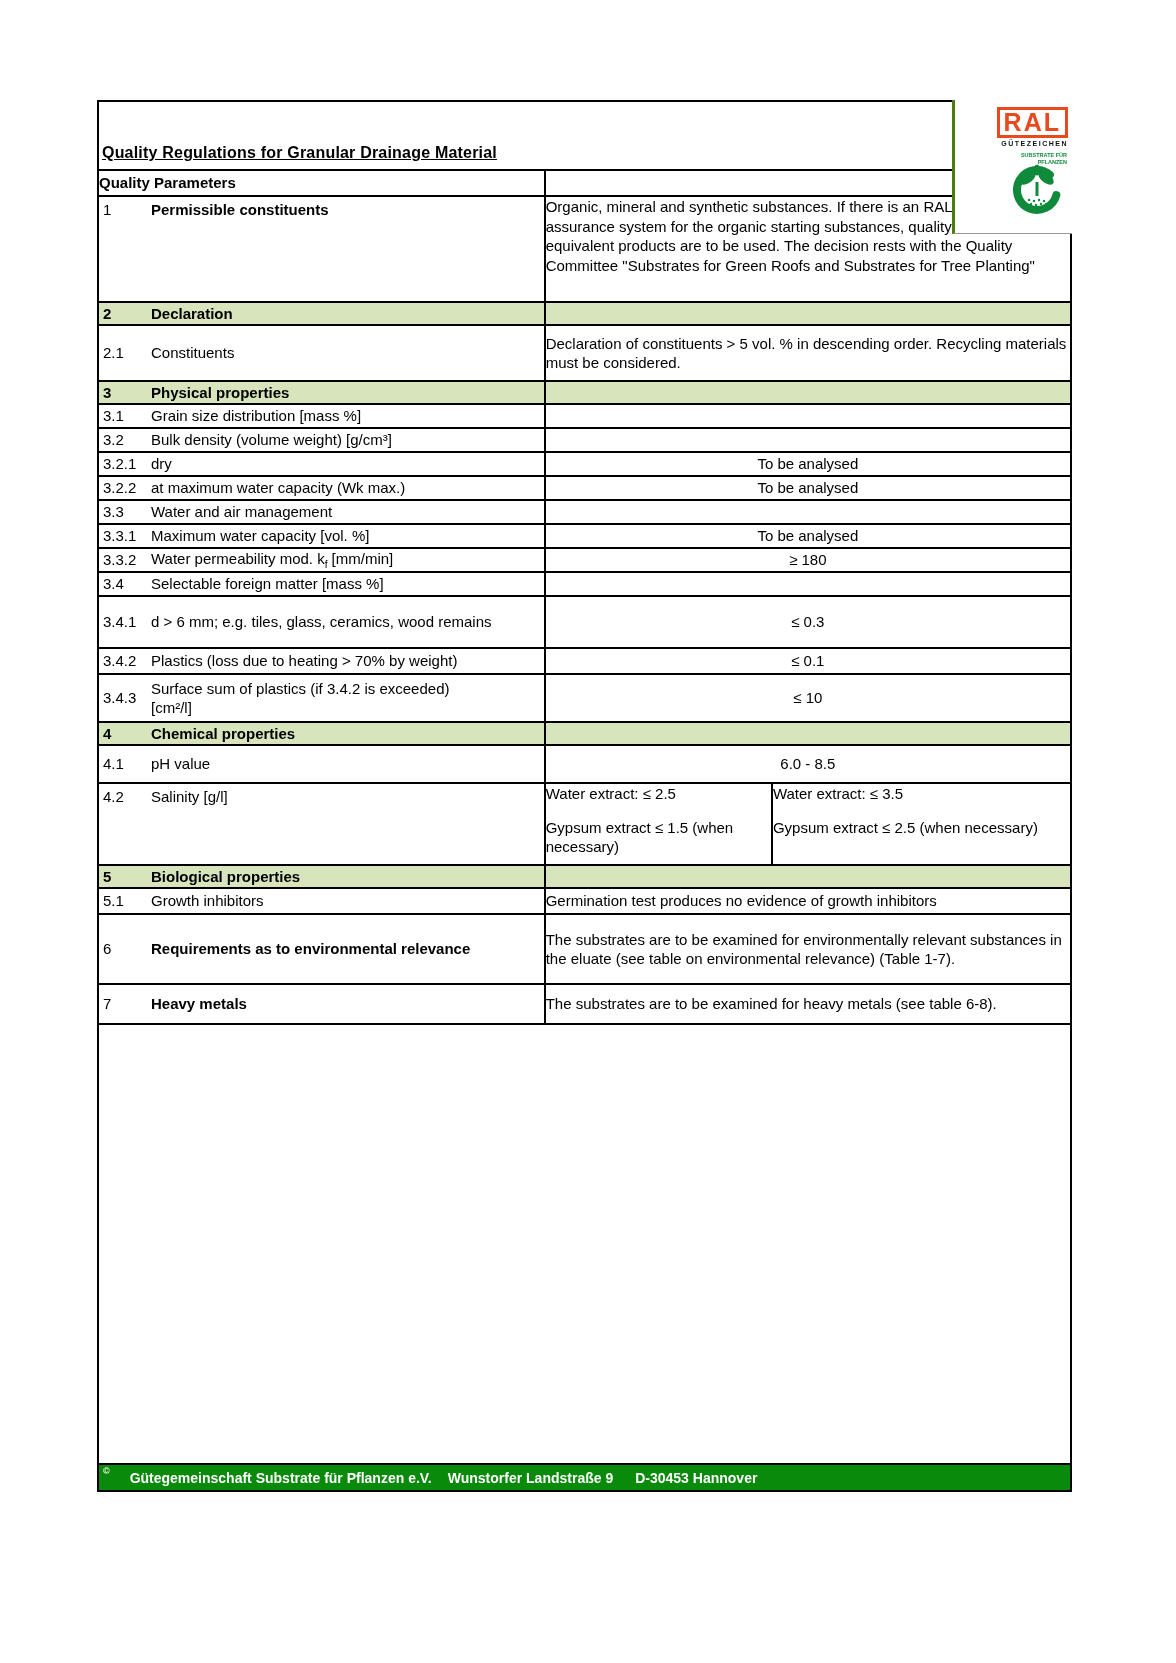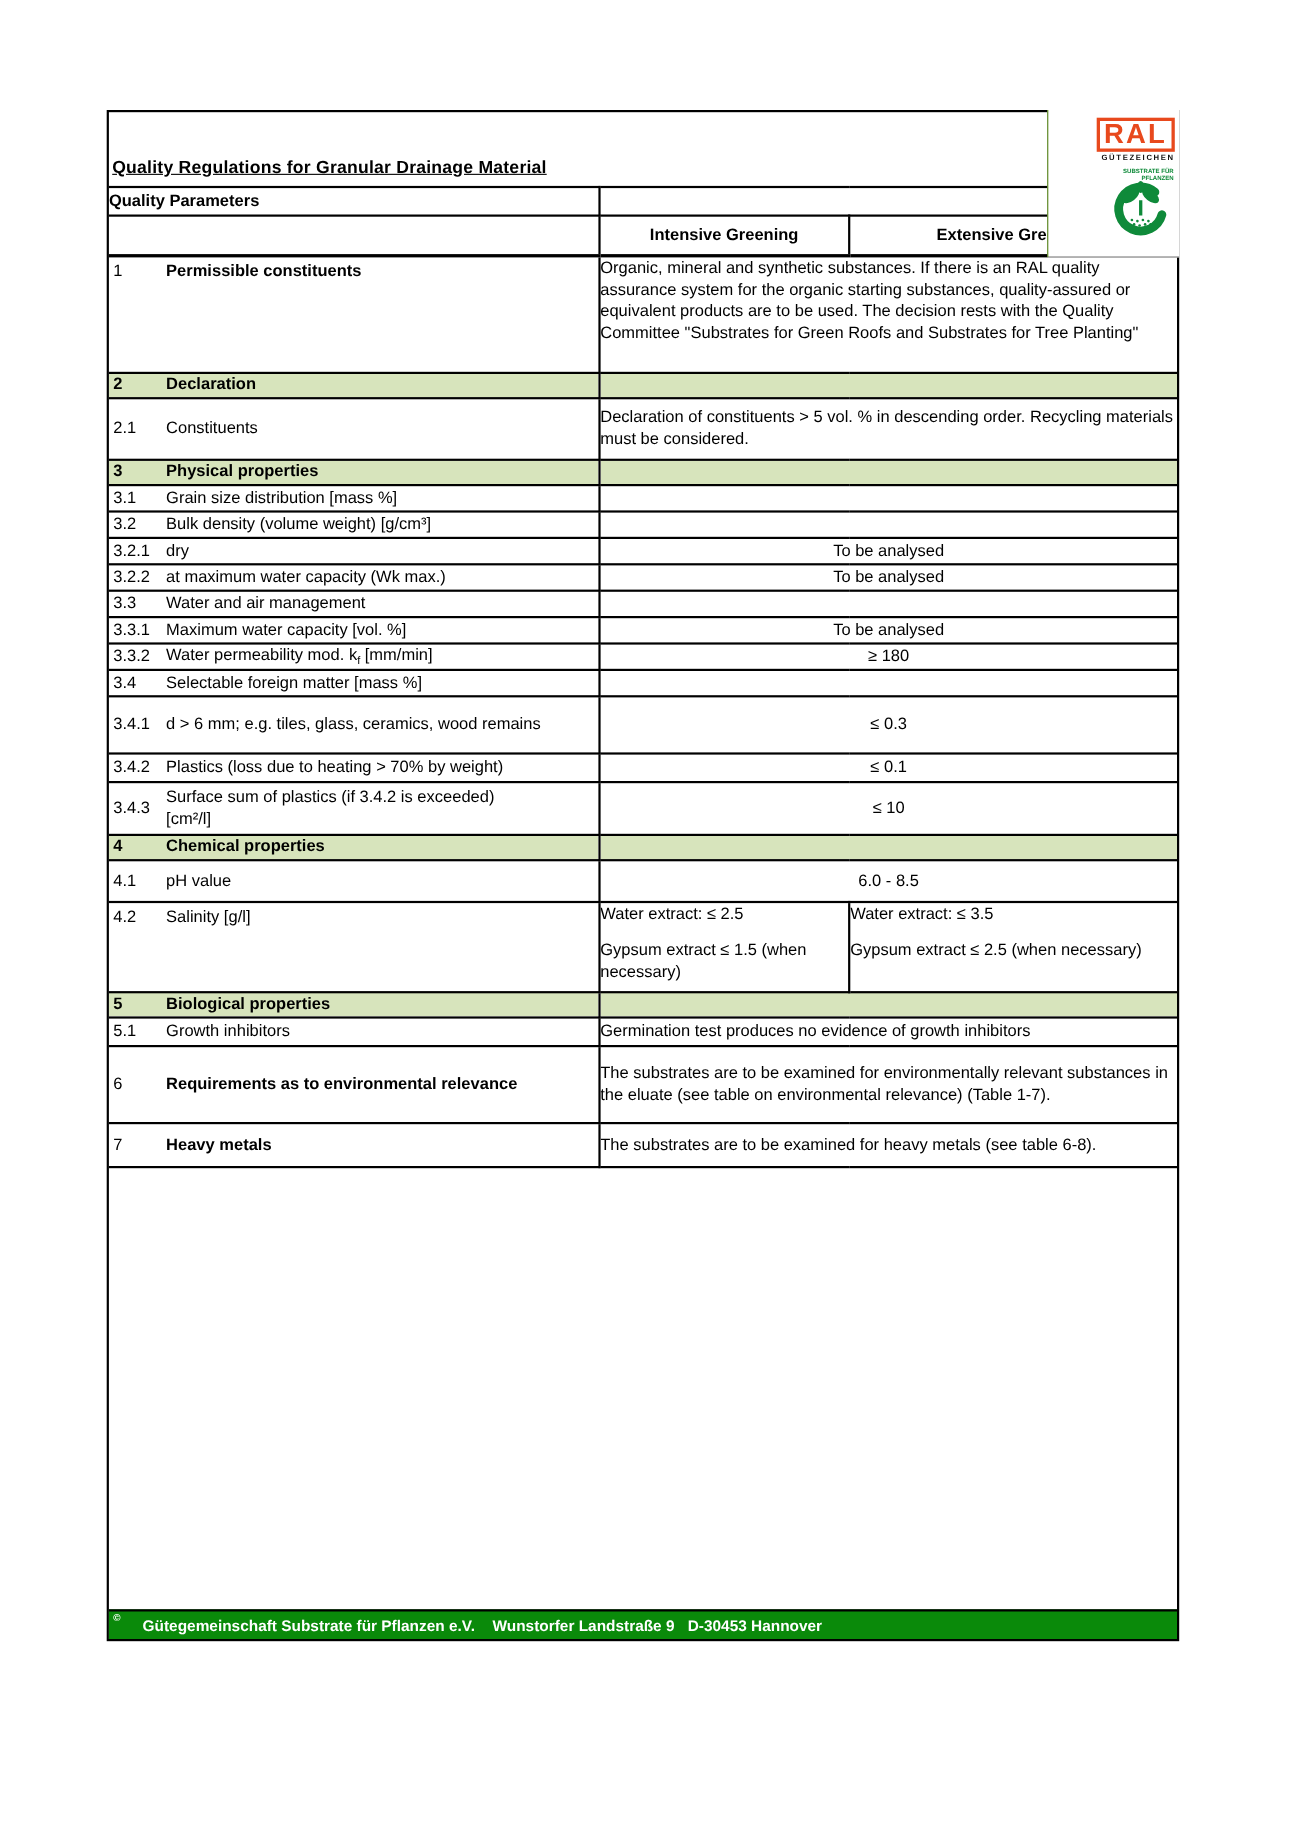--- a/index.html
+++ b/index.html
@@ -38,42 +38,42 @@
   .vtop .cell { padding-top:3px; }
   .vcenter { text-align:center; }
   .vtext { padding:2px 8px; text-align:left; }
   .vsplit { padding:6px 10px 2px 10px; }
   .vsplit .gap { height:14px; }
   .padx { padding-left:14px; padding-right:14px; }
   sub { font-size:10px; }
   
   .logo-panel {
     position:absolute; top:-2px; right:-2px; width:120px; height:134px;
-    background:#fff; border-left:1px solid #4d7c0f; border-bottom:1px solid #999;
+    background:#fff; border-left:3px solid #4d7c0f; border-bottom:1px solid #999;
     box-sizing:border-box; z-index:5; display:flex; flex-direction:column;
     align-items:flex-end; padding:7px 3px 0 0;
   }
   .ral-box {
     border:3px solid #e8491d; color:#e8491d; font-weight:bold;
     font-size:25px; line-height:1.0; padding:0 4px; letter-spacing:2px;
     margin-right:1px;
   }
   .ral-caption { font-size:7px; letter-spacing:1.5px; color:#111; margin:2px 1px 1px 0; font-weight:bold; }
   .plant-logo { margin-top:0px; }
   
   .footer {
     position:absolute; left:0; right:0; bottom:0; height:27px;
     background:#0a8a0a; border-top:2px solid #000; color:#fff;
     font-weight:bold; font-size:14px; display:flex; align-items:center;
     box-sizing:border-box; padding-left:4px;
   }
   .footer sup { font-size:9px; align-self:flex-start; margin-top:1px; }
   .f-org { margin-left:20px; }
   .f-street { margin-left:16px; }
-  .f-city { margin-left:12px; }
+  .f-city { margin-left:22px; }
 </style>
 </head>
 <body>
 
 <div class="frame">
 
   <div class="logo-panel">
     <div class="ral-box">RAL</div>
     <div class="ral-caption">GÜTEZEICHEN</div>
     <svg class="plant-logo" width="60" height="70" viewBox="0 0 60 70">
@@ -104,25 +104,20 @@
         <col style="width:45.9%">
         <col style="width:23.4%">
         <col style="width:30.7%">
       </colgroup>
 
     <tbody>
         <tr class="hdr1">
       <td class="h1-param">Quality Parameters</td>
       <td colspan="2" class="h1-range">Range of Values</td>
     </tr>
-    <tr class="hdr2">
-      <td></td>
-      <td>Intensive Greening</td>
-      <td>Extensive Greening</td>
-    </tr>
 
     <tr class="vtop pbold" style="height:106px">
       <td>
             <div class="cell">
               <span class="num">1</span>
               <span class="lbl">Permissible constituents</span>
             </div>
           </td>
       <td colspan="2" class="vtext">Organic, mineral and synthetic substances. If there is an RAL quality assurance system for the organic starting substances, quality-assured or equivalent products are to be used. The decision rests with the Quality Committee "Substrates for Green Roofs and Substrates for Tree Planting"</td>
     </tr>

